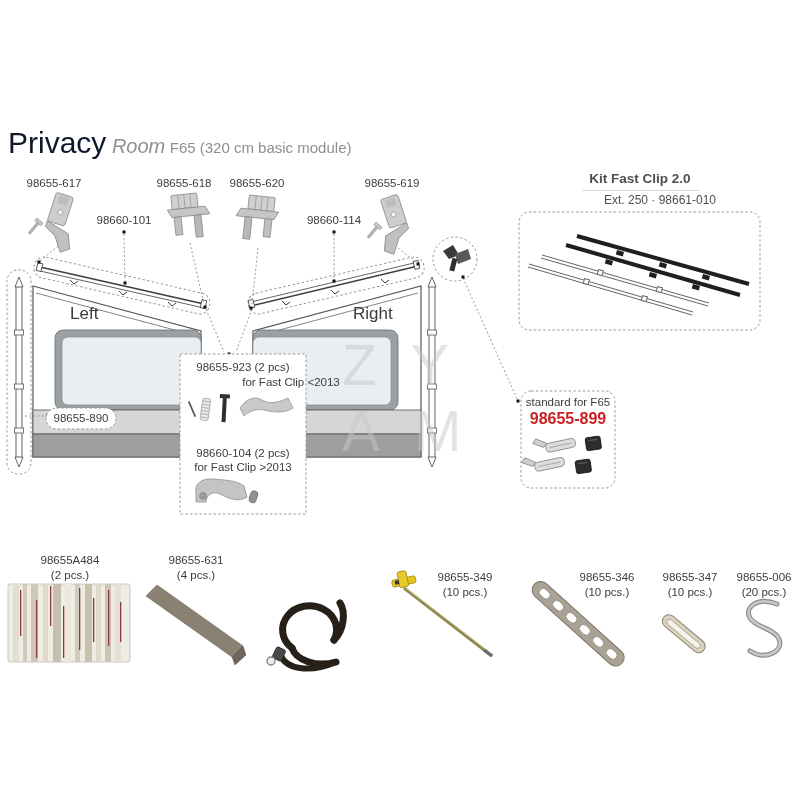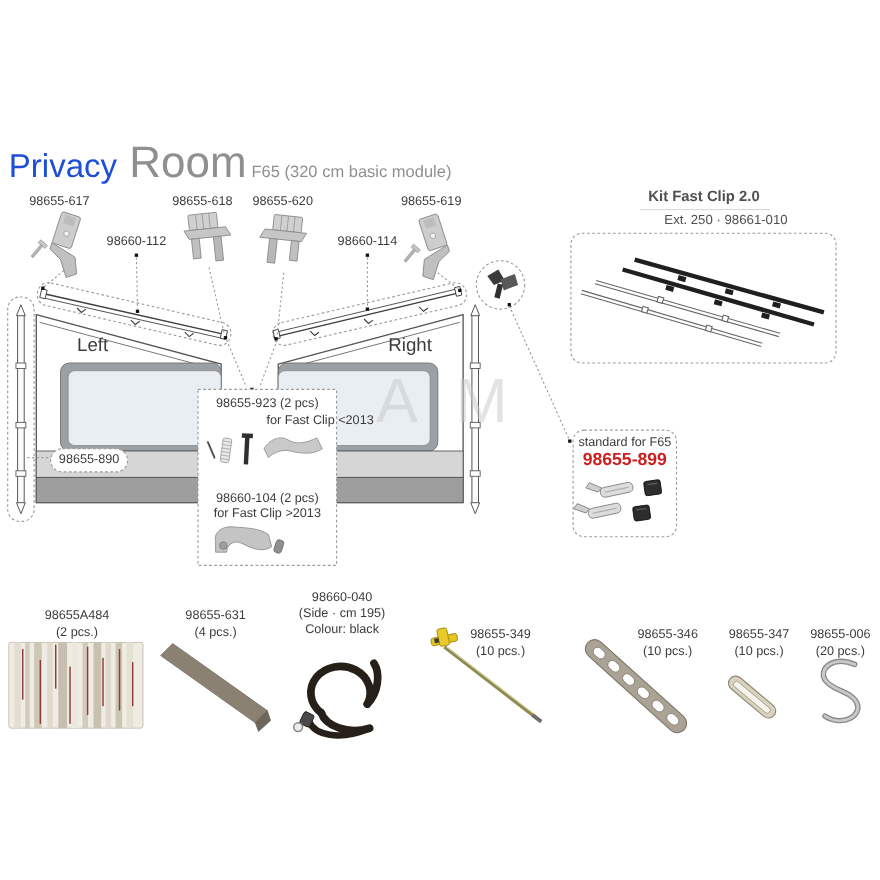--- a/index.html
+++ b/index.html
@@ -4,22 +4,22 @@
 <style>
   html,body{margin:0;padding:0;background:#fff;}
   #canvas{position:relative;width:800px;height:800px;background:#fff;overflow:hidden;
           font-family:"Liberation Sans", sans-serif;}
   svg{position:absolute;left:0;top:0;z-index:1;}
   .wm{position:absolute;z-index:2;color:#c9c9c9;opacity:.5;font-size:57px;line-height:66px;
       letter-spacing:34px;font-weight:400;user-select:none;}
   .lbl{position:absolute;z-index:3;font-size:11.5px;line-height:15px;color:#3c3c3c;white-space:nowrap;}
   .ctr{transform:translateX(-50%);text-align:center;}
   .title{position:absolute;left:8px;top:126px;z-index:3;white-space:nowrap;}
-  .title .brand{font-size:30px;color:#1d4ed8;}
-  .title .prod{font-size:40px;color:#8f8f8f;}
+  .title .brand{font-size:30px;color:#0f172a;}
+  .title .prod{font-size:20px;color:#8f8f8f;font-style:italic;}
   .title .variant{font-size:15px;color:#8f8f8f;}
   .kit-title{position:absolute;z-index:3;font-size:13.5px;font-weight:bold;color:#4f4f4f;}
   .kit-sub{position:absolute;z-index:3;font-size:12px;color:#4f4f4f;}
   .kit-rule{position:absolute;z-index:3;height:1px;background:#d9d9d9;}
   .side-lbl{position:absolute;z-index:3;font-size:17px;color:#3c3c3c;}
   .std1{position:absolute;z-index:3;font-size:11.5px;color:#3c3c3c;}
   .std2{position:absolute;z-index:3;font-size:16px;font-weight:bold;color:#cc1f1f;}
   .bl{position:absolute;z-index:3;font-size:11.5px;line-height:14.5px;color:#3c3c3c;
       text-align:center;transform:translateX(-50%);white-space:nowrap;}
 </style>
@@ -317,33 +317,34 @@
       <rect x="5" y="4" width="42" height="5.5" rx="2.7" fill="#f5f3ea" stroke="#a39c86" stroke-width="0.8"></rect>
     </g>
 
     <g fill="none" stroke-linecap="round">
       <path d="M 777,604 C 757,596 744,608 750,618 C 756,628 774,628 779,639 C 784,651 766,661 750,651" stroke="#8a8a8a" stroke-width="5"></path>
       <path d="M 777,604 C 757,596 744,608 750,618 C 756,628 774,628 779,639 C 784,651 766,661 750,651" stroke="#c9c9c9" stroke-width="2.6"></path>
     </g>
   </svg>
 
   <div class="wm" style="left:342px;top:332px;">
+    <div>ZY</div>
     <div>AM</div>
   </div>
 
   <div class="title">
     <span class="brand">Privacy</span><span class="prod"> </span><span class="prod">Room</span>
     <span class="variant">F65 (320 cm basic module)</span>
   </div>
 
   <div class="lbl ctr" style="left:54px;top:176px;">98655-617</div>
   <div class="lbl ctr" style="left:184px;top:176px;text-align:right;">98655-618</div>
   <div class="lbl ctr" style="left:257px;top:176px;">98655-620</div>
   <div class="lbl ctr" style="left:392px;top:176px;">98655-619</div>
-  <div class="lbl ctr" style="left:124px;top:213px;">98660-112</div>
+  <div class="lbl ctr" style="left:124px;top:213px;">98660-101</div>
   <div class="lbl ctr" style="left:334px;top:213px;">98660-114</div>
 
   <div class="kit-title" style="left:640px;top:171px;transform:translateX(-50%);">Kit Fast Clip 2.0</div>
   <div class="kit-rule" style="left:582px;top:190px;width:118px;"></div>
   <div class="kit-sub" style="left:660px;top:193px;transform:translateX(-50%);">Ext. 250 · 98661-010</div>
 
   <div class="side-lbl" style="left:70px;top:304px;">Left</div>
   <div class="side-lbl" style="left:353px;top:304px;">Right</div>
   <div class="lbl ctr" style="left:81px;top:411px;">98655-890</div>
 
@@ -356,26 +357,21 @@
   <div class="std2" style="left:568px;top:410px;transform:translateX(-50%);">98655-899</div>
 
   <div class="bl" style="left:70px;top:553px;">
     <div>98655A484</div>
     <div>(2 pcs.)</div>
   </div>
   <div class="bl" style="left:196px;top:553px;">
     <div>98655-631</div>
     <div>(4 pcs.)</div>
   </div>
-  <div class="bl" style="left:311px;top:536px;">
-    <div>98660-040</div>
-    <div>(Side · cm 195)</div>
-    <div>Colour: black</div>
-  </div>
-  <div class="bl" style="left:455px;top:570px;">
+  <div class="bl" style="left:465px;top:570px;">
     <div>98655-349</div>
     <div>(10 pcs.)</div>
   </div>
   <div class="bl" style="left:607px;top:570px;">
     <div>98655-346</div>
     <div>(10 pcs.)</div>
   </div>
   <div class="bl" style="left:690px;top:570px;">
     <div>98655-347</div>
     <div>(10 pcs.)</div>

